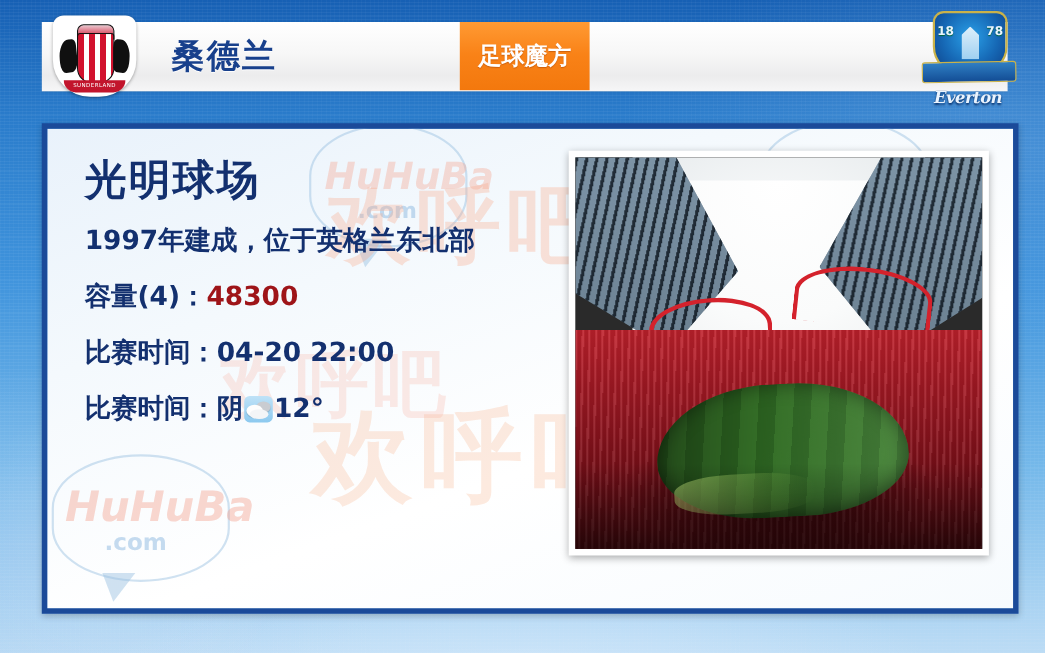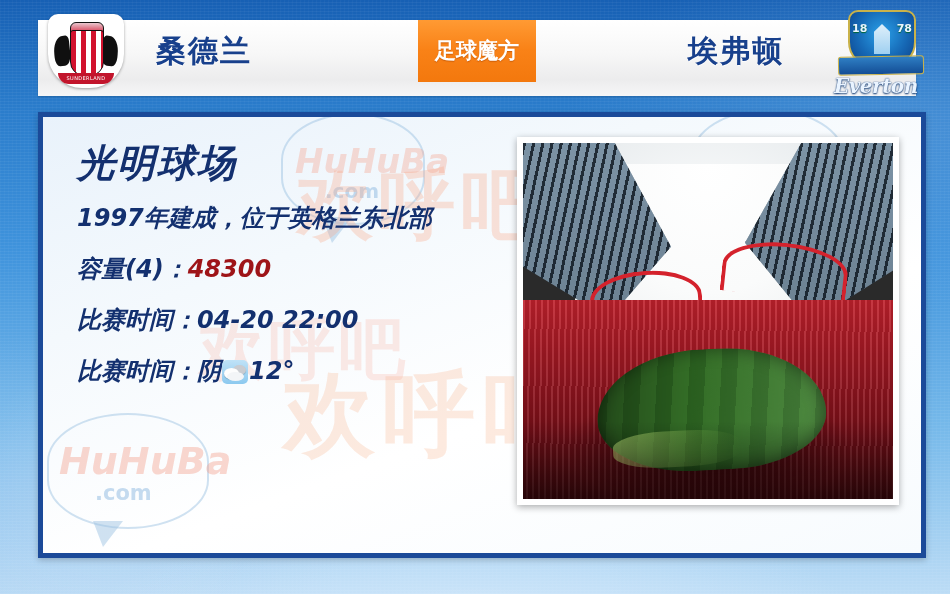--- a/index.html
+++ b/index.html
@@ -25,21 +25,21 @@
     opacity:.85;
   }
   #stage:after{
     content:"";position:absolute;left:-40px;bottom:-60px;width:300px;height:300px;border-radius:50%;
     background:radial-gradient(circle at 50% 50%, rgba(255,255,255,.16) 0%, rgba(255,255,255,.05) 52%, rgba(255,255,255,0) 70%);
     pointer-events:none;
   }
 
   
   .header{
-    position:absolute;left:38px;top:20px;width:878px;height:76px;
+    position:absolute;left:38px;top:20px;width:878px;height:63px;
     background:linear-gradient(180deg,#ffffff 0%,#f7f7f7 45%,#ececed 78%,#f6f6f7 100%);
     box-shadow:0 1px 2px rgba(0,0,0,.18);
     z-index:4;
   }
   .home-name,.away-name{
     position:absolute;top:0;height:62px;display:flex;align-items:center;
     color:#18408c;font-size:30px;font-weight:bold;letter-spacing:2px;
     text-shadow:0 1px 0 rgba(255,255,255,.85);
   }
   .home-name{left:118px;}
@@ -105,22 +105,22 @@
     text-shadow:0 1px 1px #063;
   }
   .crest-away .yr.l{left:2px;} .crest-away .yr.r{right:2px;}
   .crest-away .ribbon{
     position:absolute;left:4px;top:50px;width:84px;height:17px;
     background:linear-gradient(180deg,#2f7fc4,#134d95);
     border:1px solid #c9b24a;border-radius:3px;
     transform:rotate(-1deg);
   }
   .crest-away .wname{
-    position:absolute;left:0;right:0;bottom:0;text-align:left;
-    color:#eaf4ff;font-size:20px;font-weight:bold;font-style:italic;
+    position:absolute;left:0;right:0;bottom:0;text-align:center;
+    color:#eaf4ff;font-size:15px;font-weight:bold;font-style:italic;
     font-family:"DejaVu Serif","Liberation Serif",serif;
     text-shadow:0 1px 2px #0a3570,0 0 1px #0a3570;letter-spacing:-.5px;
   }
 
   
   .card{
     position:absolute;left:38px;top:112px;width:878px;height:436px;
     border:5px solid #1b4a99;
     background:linear-gradient(160deg,#e9f2fb 0%,#f4f9fd 30%,#ffffff 62%,#f7fbfe 100%);
     box-shadow:0 2px 6px rgba(0,0,0,.22);
@@ -137,21 +137,21 @@
   .bubble:after{
     content:"";position:absolute;left:28%;bottom:-20px;width:0;height:0;
     border-left:10px solid transparent;border-right:20px solid transparent;
     border-top:26px solid rgba(150,190,225,.45);
   }
   .wm-word{
     font-family:"DejaVu Sans","Liberation Sans",sans-serif;
     font-weight:bold;font-style:italic;
   }
 
-  .content{position:absolute;left:0;top:0;right:0;bottom:0;font-style:italic;}
+  .content{position:absolute;left:0;top:0;right:0;bottom:0;}
 
   .info{position:absolute;left:34px;top:22px;width:420px;z-index:2;}
   .title{
     color:#13306f;font-size:38px;font-weight:bold;letter-spacing:2px;
     line-height:48px;margin-bottom:6px;
   }
   .line{
     color:#13306f;font-size:24px;font-weight:bold;line-height:40px;white-space:nowrap;margin-top:11px;
   }
   .num{color:#9e1418;}
@@ -221,21 +221,20 @@
     background:linear-gradient(180deg, rgba(0,0,0,0) 0%, rgba(0,0,0,.55) 100%);
   }
 </style>
 </head>
 <body>
 
 <div id="stage">
 
   <div class="header">
     <div class="home-name">桑德兰</div>
-    <div class="away-name">埃弗顿</div>
   </div>
 
   <div class="crest-home">
     <div class="plate"></div>
     <div class="lion l"></div>
     <div class="lion r"></div>
     <div class="shield-top"></div>
     <div class="shield"></div>
     <div class="band">SUNDERLAND A.F.C.</div>
   </div>

